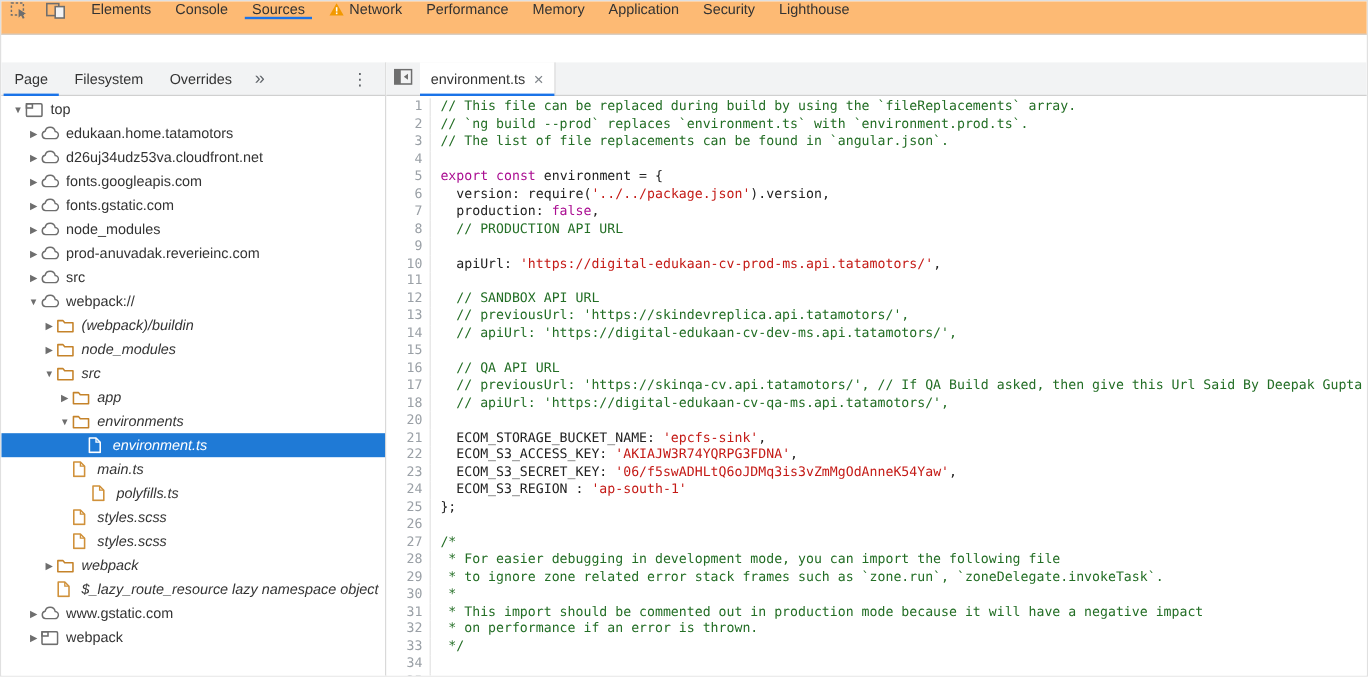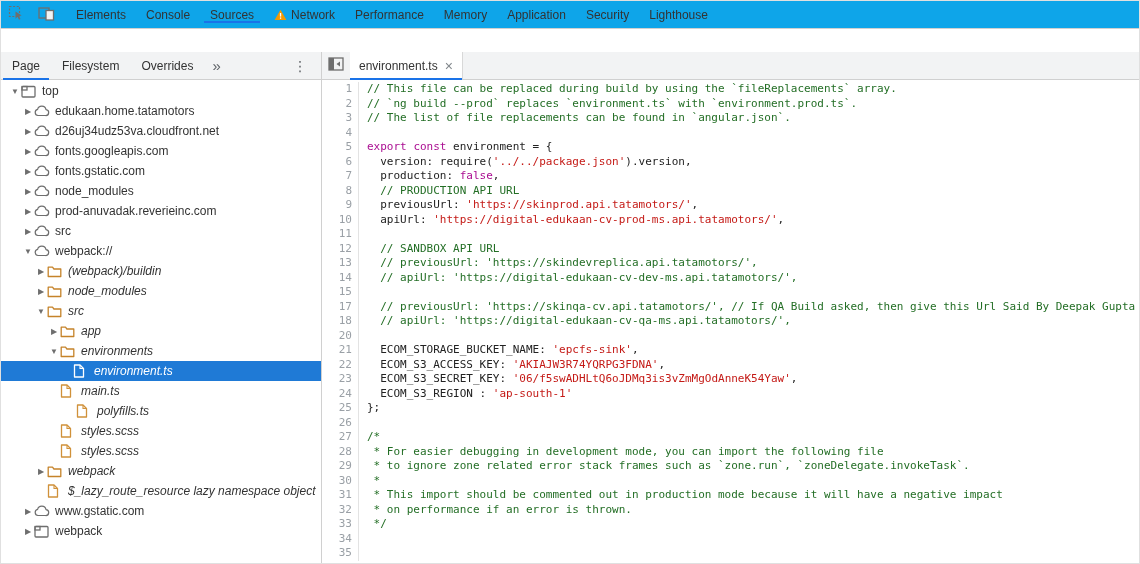--- a/index.html
+++ b/index.html
@@ -8,23 +8,23 @@
     width: 1140px; height: 564px;
     font-family: "Liberation Sans", sans-serif;
     font-size: 12px; color: #333;
     background: #fff;
     overflow: hidden;
     position: relative;
     border: 1px solid #e0e0e0;
   }
   
   .main-toolbar {
-    height: 28px; background: #0ea5e9;
+    height: 28px; background: #fdba74;
     border-bottom: 1px solid #d0d0d0;
-    display: flex; align-items: center;
+    display: flex; align-items: flex-start;
   }
   .icon-btn {
     width: 30px; display: flex; align-items: center; justify-content: center;
     cursor: pointer;
   }
   .tb-sep { width: 1px; background: #d0d0d0; margin: 5px 2px; }
   .main-tab {
     position: relative; display: flex; align-items: center; gap: 4px;
     padding: 0 10px; cursor: pointer; color: #333;
   }
@@ -429,21 +429,20 @@
           <div class="code-line">
             <span class="ln">7</span>
             <span class="lc"><span class="s-d">  production: </span><span class="s-k">false</span><span class="s-d">,</span></span>
           </div>
           <div class="code-line">
             <span class="ln">8</span>
             <span class="lc"><span class="s-c">  // PRODUCTION API URL</span></span>
           </div>
           <div class="code-line">
             <span class="ln">9</span>
-            <span class="lc"><span class="s-d">  previousUrl: </span><span class="s-s">'https://skinprod.api.tatamotors/'</span><span class="s-d">,</span></span>
           </div>
           <div class="code-line">
             <span class="ln">10</span>
             <span class="lc"><span class="s-d">  apiUrl: </span><span class="s-s">'https://digital-edukaan-cv-prod-ms.api.tatamotors/'</span><span class="s-d">,</span></span>
           </div>
           <div class="code-line">
             <span class="ln">11</span>
             <span class="lc"></span>
           </div>
           <div class="code-line">
@@ -454,20 +453,24 @@
             <span class="ln">13</span>
             <span class="lc"><span class="s-c">  // previousUrl: 'https://skindevreplica.api.tatamotors/',</span></span>
           </div>
           <div class="code-line">
             <span class="ln">14</span>
             <span class="lc"><span class="s-c">  // apiUrl: 'https://digital-edukaan-cv-dev-ms.api.tatamotors/',</span></span>
           </div>
           <div class="code-line">
             <span class="ln">15</span>
             <span class="lc"></span>
+          </div>
+          <div class="code-line">
+            <span class="ln">16</span>
+            <span class="lc"><span class="s-c">  // QA API URL</span></span>
           </div>
           <div class="code-line">
             <span class="ln">17</span>
             <span class="lc"><span class="s-c">  // previousUrl: 'https://skinqa-cv.api.tatamotors/', // If QA Build asked, then give this Url Said By Deepak Gupta</span></span>
           </div>
           <div class="code-line">
             <span class="ln">18</span>
             <span class="lc"><span class="s-c">  // apiUrl: 'https://digital-edukaan-cv-qa-ms.api.tatamotors/',</span></span>
           </div>
           <div class="code-line">

